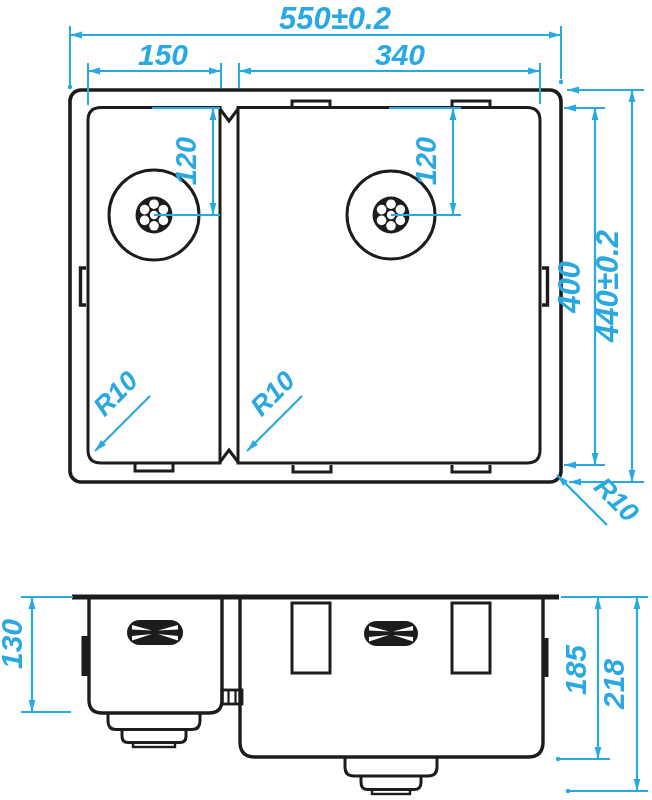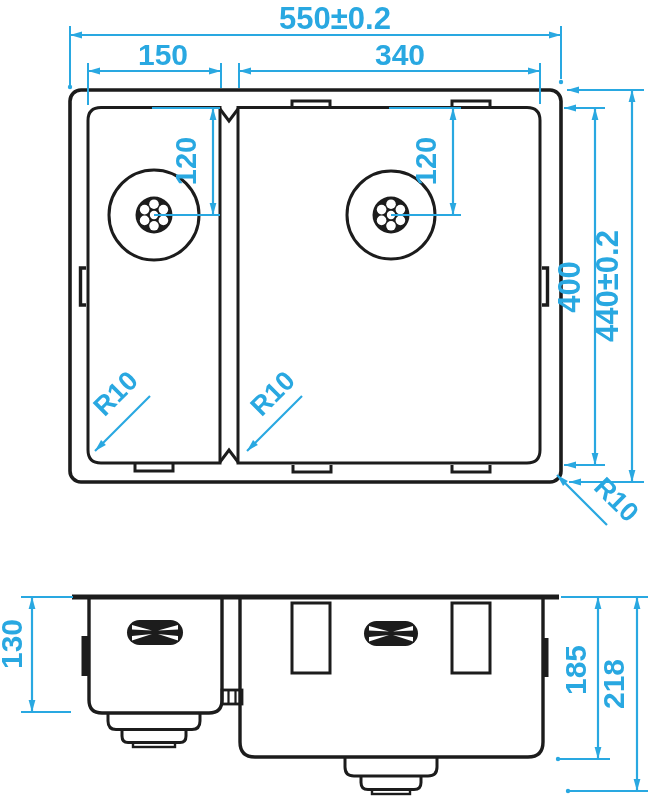--- a/index.html
+++ b/index.html
@@ -1,17 +1,17 @@
 <!DOCTYPE html>
 <html><head>
 <meta charset="utf-8">
 <style>
   html,body{margin:0;padding:0;background:#ffffff;}
   .stage{position:relative;width:652px;height:800px;background:#ffffff;overflow:hidden;
-         font-family:"Liberation Sans",sans-serif;}
+         font-family:"Liberation Sans",sans-serif;font-style:italic;}
   svg{display:block;}
   .dimtext{font-family:"Liberation Sans",sans-serif;font-weight:bold;}
 </style>
 </head>
 <body>
 
 <div class="stage">
 <svg width="652" height="800" viewBox="0 0 652 800">
   <defs>
     <marker id="arr" markerWidth="14" markerHeight="10" refX="13" refY="5" orient="auto-start-reverse" markerUnits="userSpaceOnUse">

